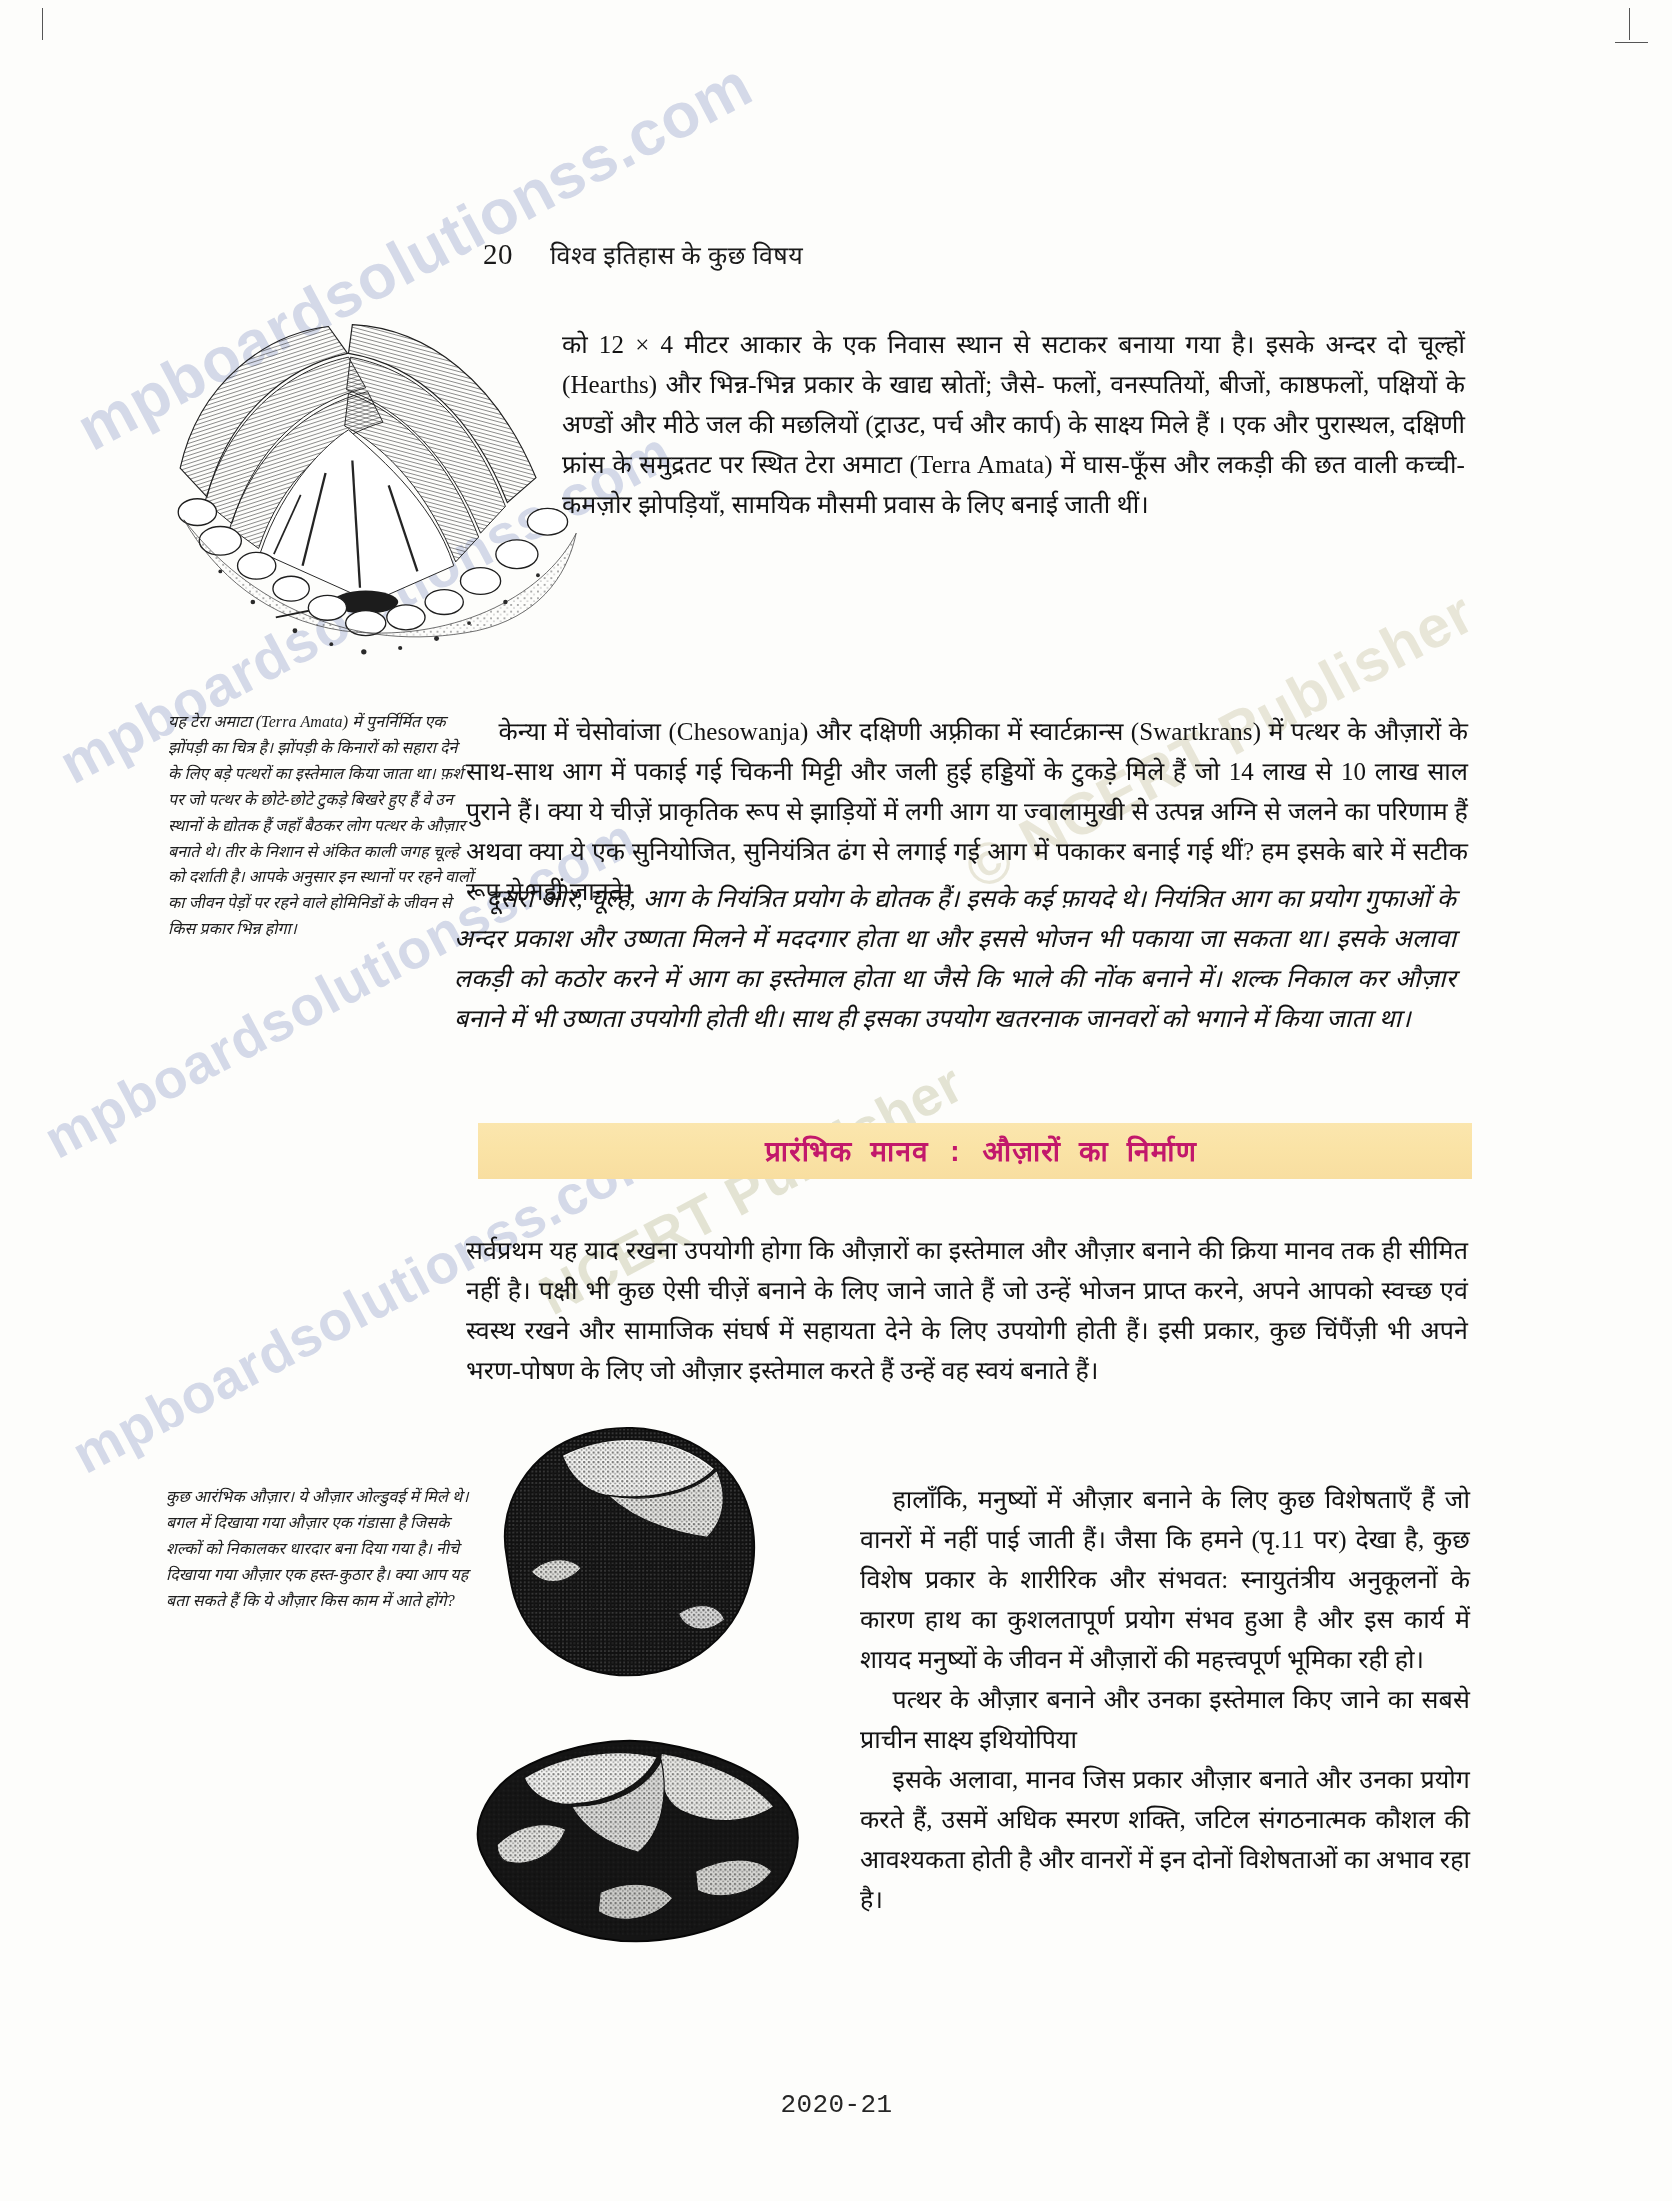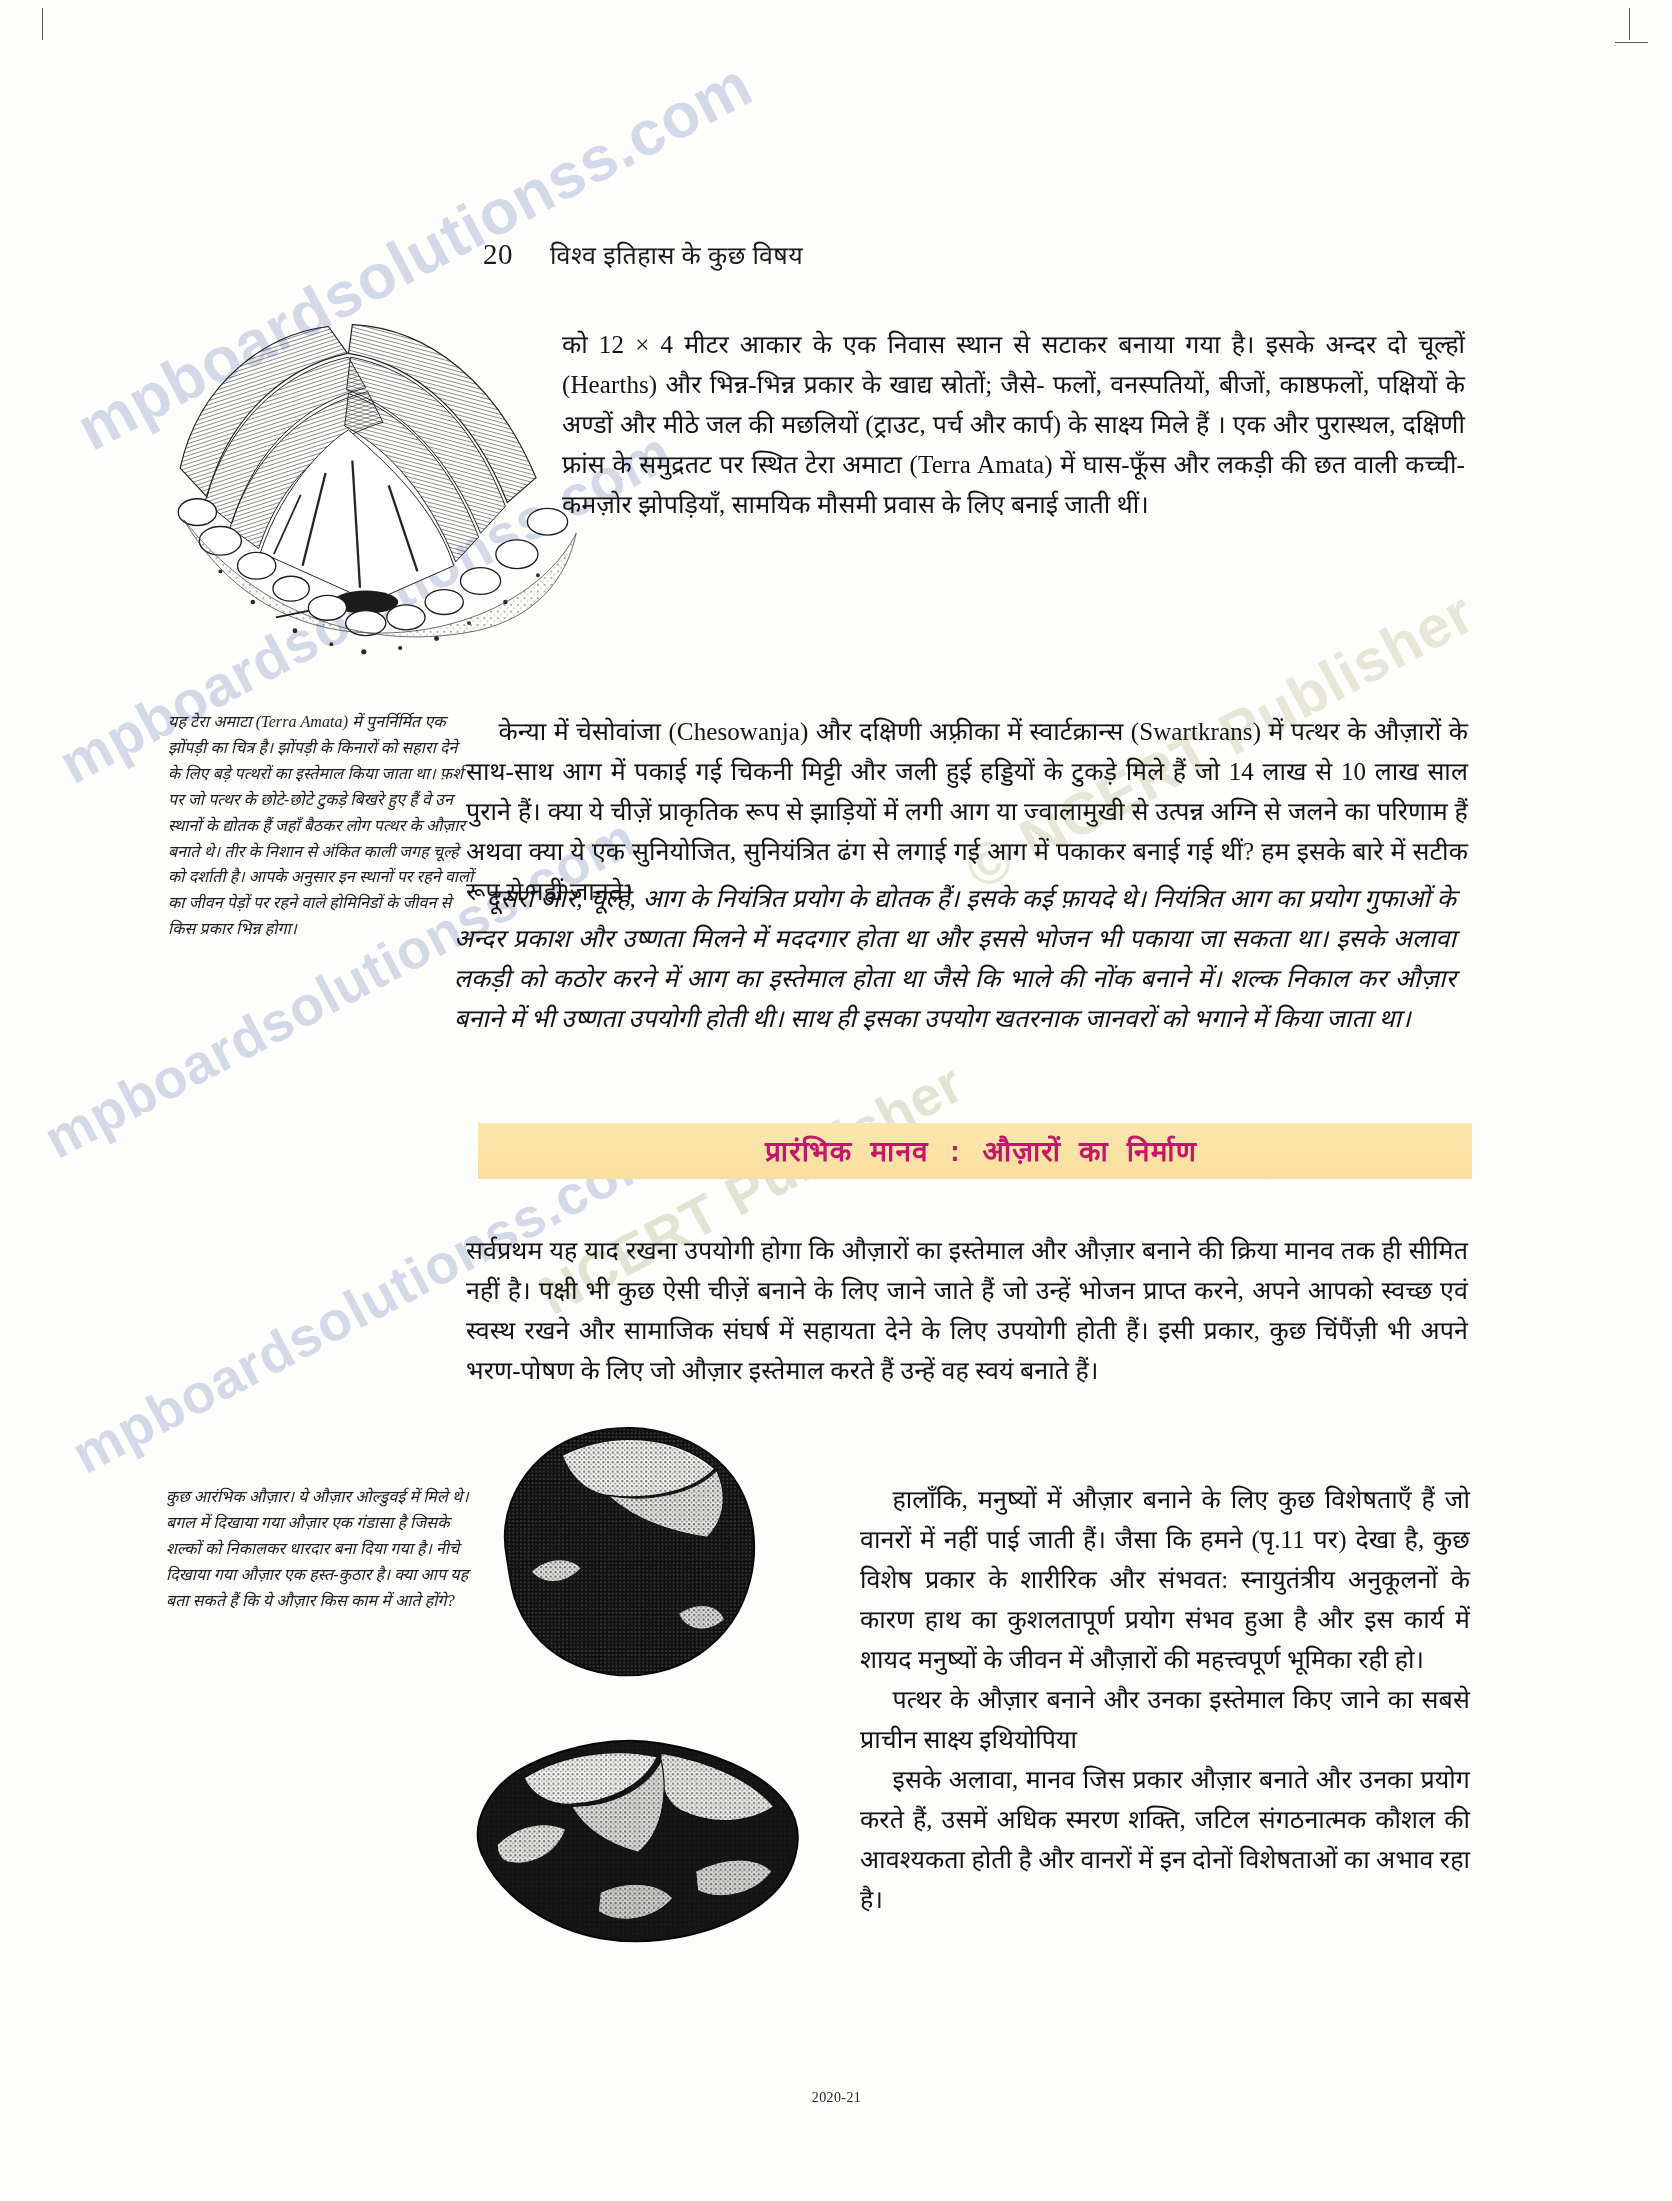--- a/index.html
+++ b/index.html
@@ -144,22 +144,22 @@
     height: 253px;
   }
   .fig-tool-1 svg, .fig-tool-2 svg { display: block; width: 100%; height: 100%; }
 
   
   .pg-footer {
     position: absolute;
     left: 0; right: 0;
     top: 2090px;
     text-align: center;
-    font-family: Liberation Serif, serif;
-    font-size: 14px;
+    font-family: Liberation Mono, monospace;
+    font-size: 26px;
     color: #262626;
     letter-spacing: 0.4px;
   }
 </style>
 </head>
 <body>
 
 <div class="page">
 
   <div class="crop-mark cm-v" style="left:42px;  top:7.6px;"></div>

